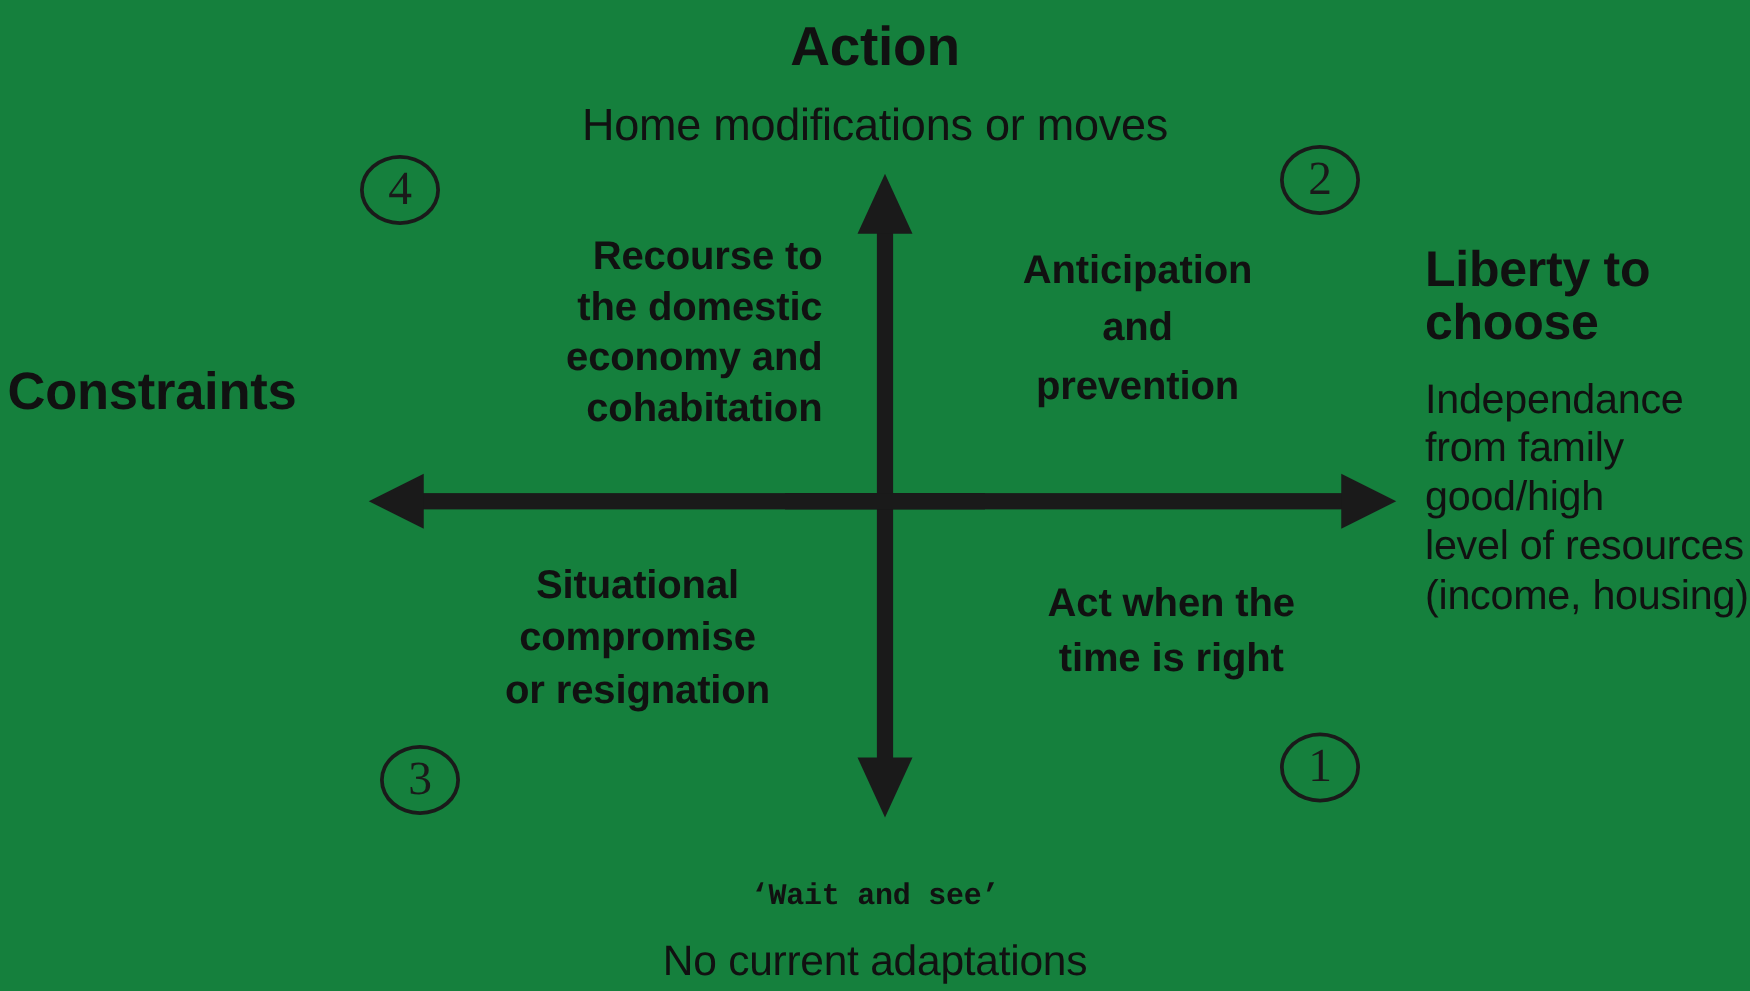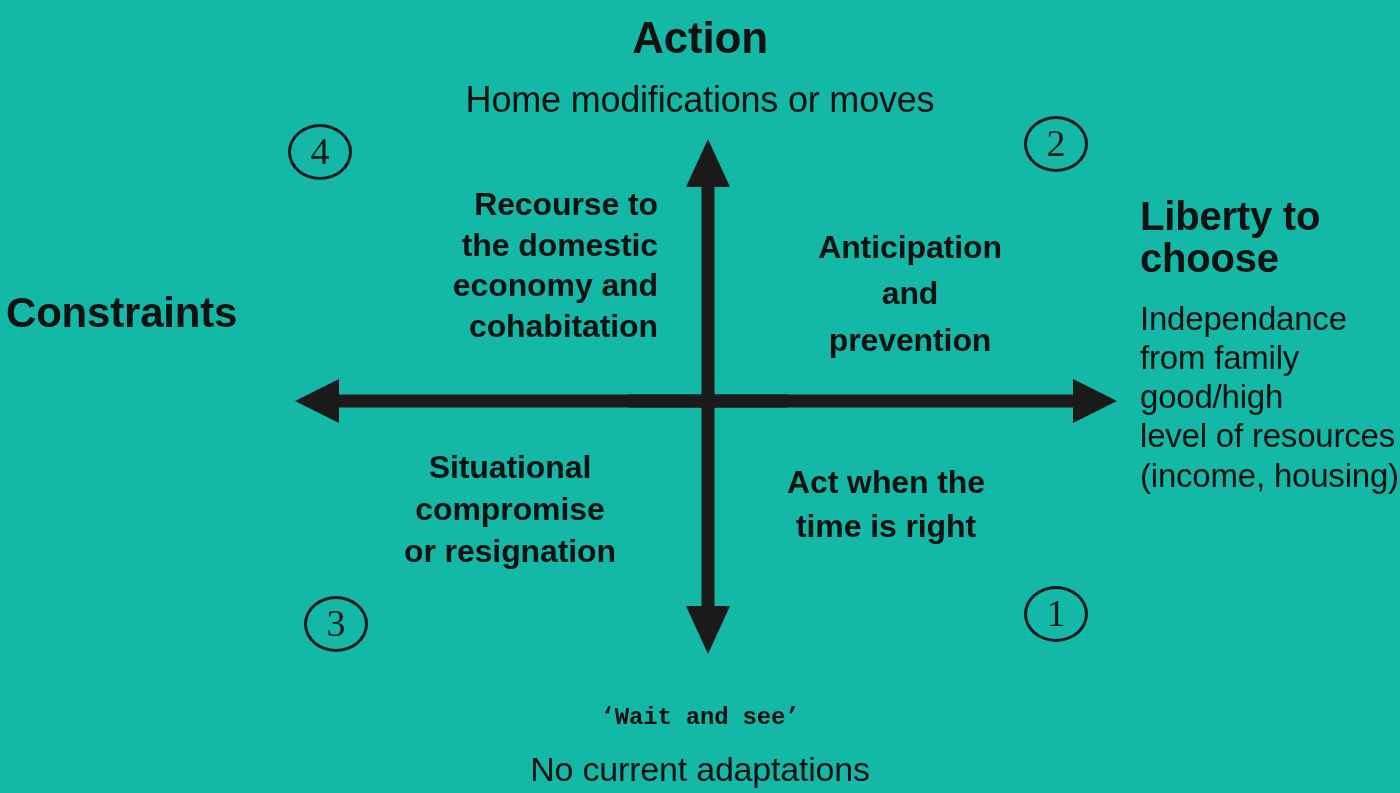--- a/index.html
+++ b/index.html
@@ -4,21 +4,21 @@
 <style>
   html, body {
     margin: 0;
     padding: 0;
     background: #ffffff;
   }
   #canvas {
     position: relative;
     width: 1400px;
     height: 793px;
-    background: #14b8a6;
+    background: #15803d;
     font-family: "Liberation Sans", "DejaVu Sans", sans-serif;
     color: #111111;
     overflow: hidden;
   }
 
   
   #axes {
     position: absolute;
     left: 0;
     top: 0;
@@ -80,23 +80,23 @@
   #right-pole {
     left: 1140px;
     top: 176px;
     width: 262px;
   }
   #right-pole .pole-title { font-size: 40px; line-height: 1.06; }
   #right-pole .pole-sub   { font-size: 33px; line-height: 1.19; }
 
   
   #quad-4 { left: 362px; top: 184px; width: 296px; font-size: 32px; line-height: 1.27; text-align: right; }
-  #quad-2 { left: 760px; top: 192px; width: 300px; font-size: 32px; line-height: 1.45; margin-top: 32px; }
+  #quad-2 { left: 760px; top: 192px; width: 300px; font-size: 32px; line-height: 1.45; }
   #quad-3 { left: 355px; top: 446px; width: 310px; font-size: 32px; line-height: 1.32; }
-  #quad-1 { left: 736px; top: 460px; width: 300px; font-size: 32px; line-height: 1.39; }
+  #quad-1 { left: 787px; top: 460px; width: 300px; font-size: 32px; line-height: 1.39; }
 
   
   .circled {
     position: absolute;
     width: 64px;
     height: 56px;
     border: 3.5px solid #1a1a1a;
     border-radius: 50%;
     box-sizing: border-box;
     display: flex;

